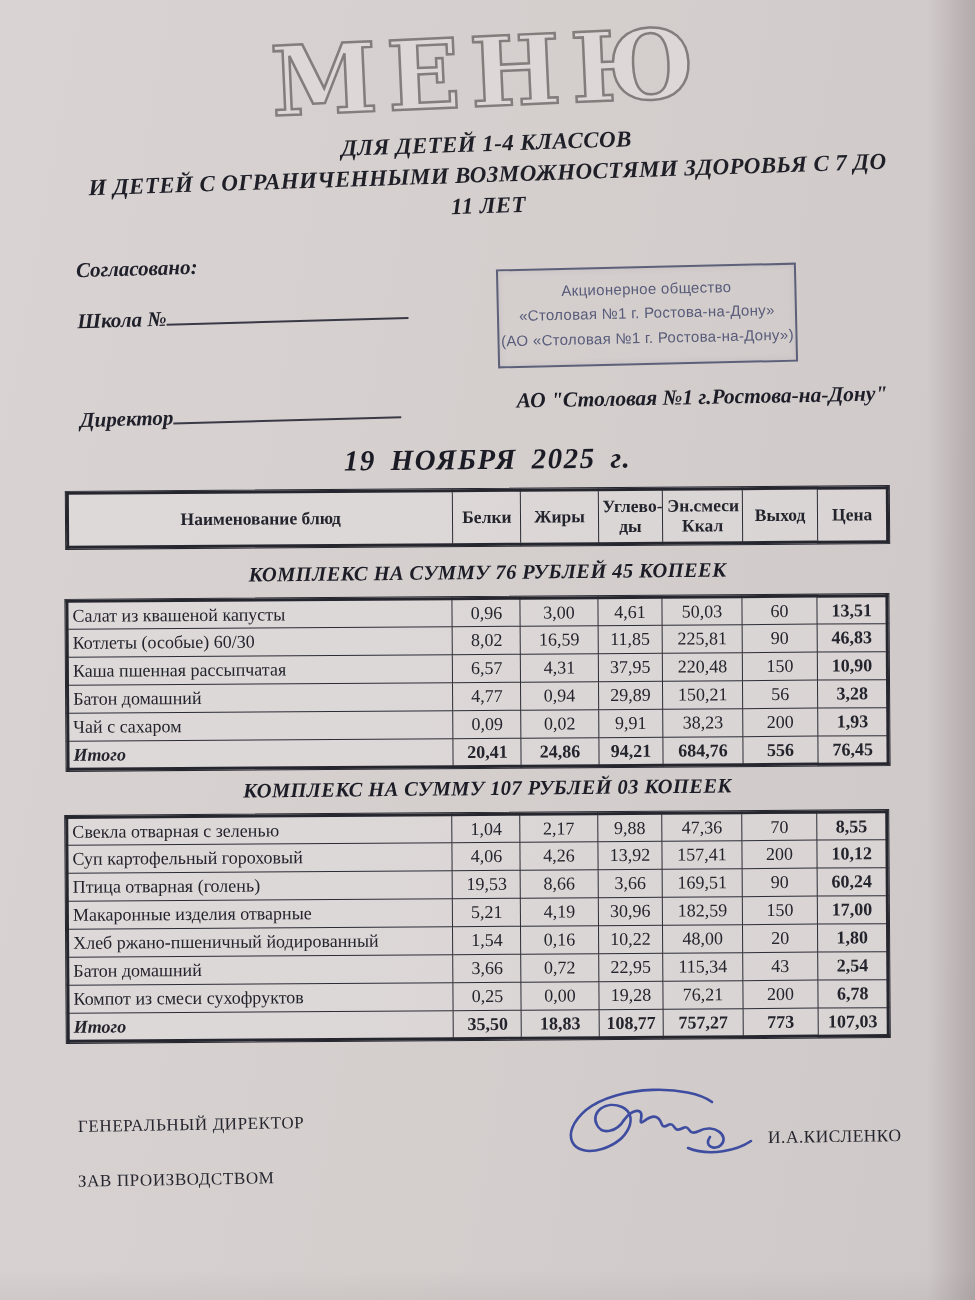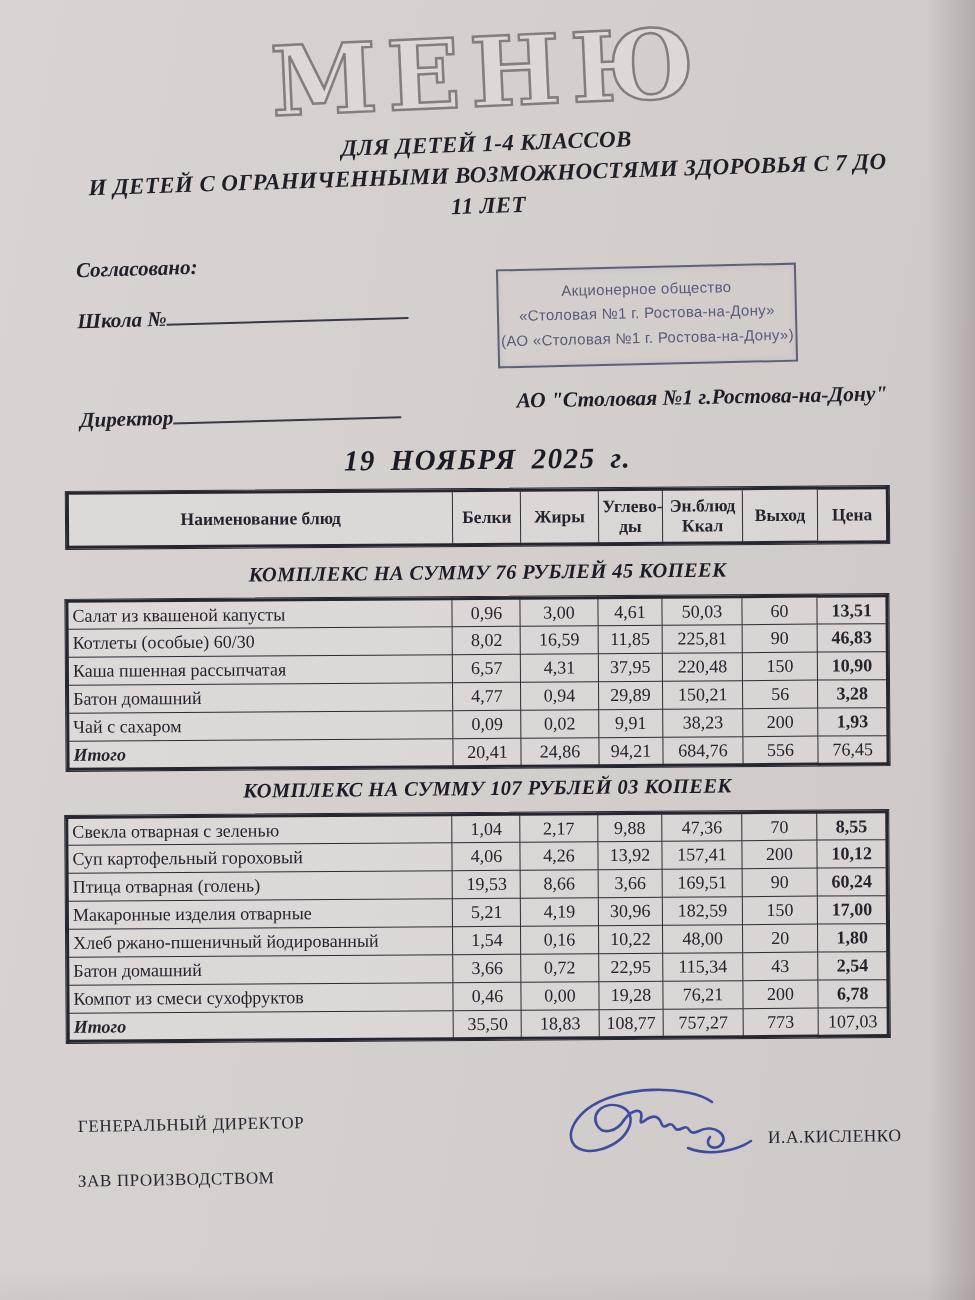--- a/index.html
+++ b/index.html
@@ -115,21 +115,21 @@
     font-weight:bold;font-size:17.5px;line-height:1.12;
     text-align:center;vertical-align:middle;
     white-space:pre-line;
   }
   .body-tbl tr{height:28px;}
   .body-tbl td{vertical-align:middle;}
   .c-name{text-align:left;padding-left:7px;}
   .c-num{text-align:center;}
   .c-price{text-align:center;font-weight:bold;}
   .total-row .c-name{font-weight:bold;font-style:italic;}
-  .total-row td{font-weight:normal;}
+  .total-row td{font-weight:bold;}
   .tbl-1{top:597px;}
   .tbl-2{top:813px;}
 
   .section-title{
     position:absolute;left:0;width:100%;
     text-align:center;
     font-weight:bold;font-style:italic;
     font-size:20.5px;letter-spacing:0.4px;
     transform:rotate(-0.6deg);
     color:#1d1d27;
@@ -202,21 +202,21 @@
         <col style="width:9.2%">
         <col style="width:8.5%">
     </colgroup>
     <tbody>
         <tr>
       <th>Наименование блюд</th>
       <th>Белки</th>
       <th>Жиры</th>
       <th>Углево-
 ды</th>
-      <th>Эн.блюд
+      <th>Эн.смеси
 Ккал</th>
       <th>Выход</th>
       <th>Цена</th>
     </tr>
   </tbody>
     </table>
 
   <div class="section-title section-1">КОМПЛЕКС НА СУММУ 76 РУБЛЕЙ 45 КОПЕЕК</div>
 
   <table class="tbl body-tbl tbl-1">
@@ -349,21 +349,21 @@
       <td class="c-name">Батон домашний</td>
       <td class="c-num">3,66</td>
       <td class="c-num">0,72</td>
       <td class="c-num">22,95</td>
       <td class="c-num">115,34</td>
       <td class="c-num">43</td>
       <td class="c-price">2,54</td>
     </tr>
     <tr>
       <td class="c-name">Компот из смеси сухофруктов</td>
-      <td class="c-num">0,46</td>
+      <td class="c-num">0,25</td>
       <td class="c-num">0,00</td>
       <td class="c-num">19,28</td>
       <td class="c-num">76,21</td>
       <td class="c-num">200</td>
       <td class="c-price">6,78</td>
     </tr>
     <tr class="total-row">
       <td class="c-name">Итого</td>
       <td class="c-num">35,50</td>
       <td class="c-num">18,83</td>

